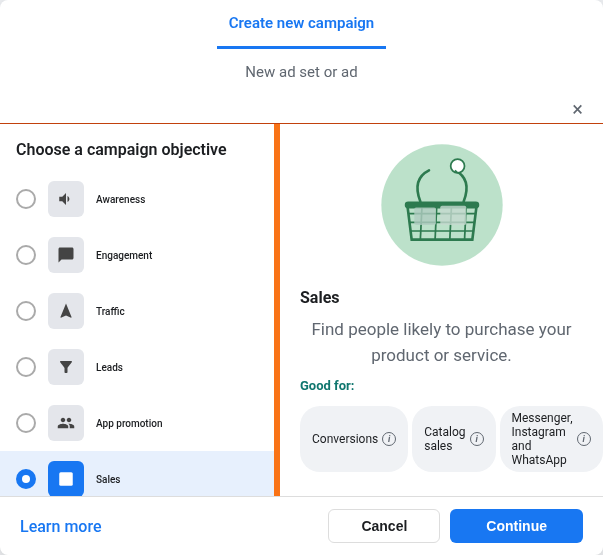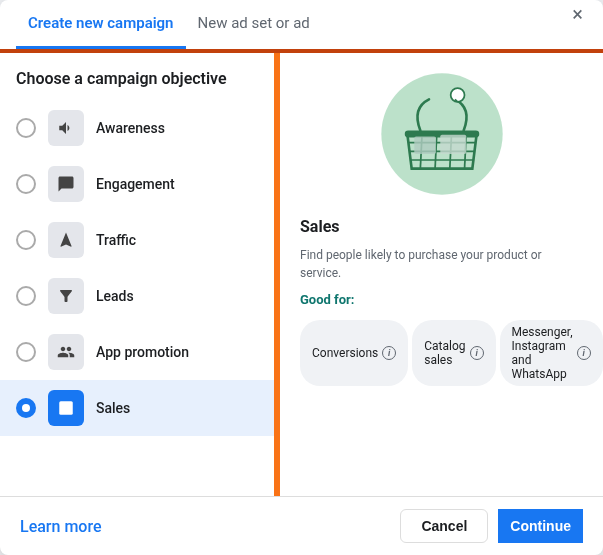--- a/index.html
+++ b/index.html
@@ -17,25 +17,26 @@
       background: #fff;
       border-radius: 8px;
       box-shadow: 0 4px 20px rgba(0,0,0,0.2);
       display: flex;
       flex-direction: column;
       overflow: hidden;
     }
     
     .modal-header {
       display: flex;
-      align-items: flex-start;
-      border-bottom: 4px solid #c2410c;
+      align-items: center;
+      border-bottom: 1px solid #c2410c;
       padding: 0 16px;
       min-height: 52px;
       flex-shrink: 0;
+      flex-direction: column;
     }
     .tab-active {
       color: #1877f2;
       font-weight: 600;
       font-size: 15px;
       padding: 14px 12px;
       border-bottom: 3px solid #1877f2;
       cursor: pointer;
     }
     .tab-inactive {
@@ -114,21 +115,21 @@
       justify-content: center;
       font-size: 17px;
       flex-shrink: 0;
       color: #444;
     }
     .objective-item.selected .icon-box {
       background: #1877f2;
       color: #fff;
     }
     .objective-label {
-      font-size: 14px;
+      font-size: 10px;
       color: #1c1e21;
       font-weight: 500;
     }
     
     .right-panel {
       flex: 1;
       overflow-y: auto;
       padding: 16px 20px;
       display: flex;
       flex-direction: column;
@@ -142,23 +143,24 @@
     .illustration svg {
       width: 160px;
       height: 130px;
     }
     .right-title {
       font-size: 16px;
       font-weight: 700;
       color: #1c1e21;
     }
     .right-desc {
-      font-size: 12px;
+      font-size: 17px;
       color: #606770;
       line-height: 1.5;
+      text-align: center;
     }
     .good-for-label {
       font-size: 13px;
       font-weight: 700;
       color: #0f766e;
     }
     .tag {
       display: inline-flex;
       align-items: center;
       gap: 4px;
@@ -203,32 +205,32 @@
       margin-left: auto;
       display: flex;
       gap: 10px;
     }
     .btn-cancel {
       background: #fff;
       border: 1px solid #ddd;
       color: #1c1e21;
       font-size: 14px;
       font-weight: 600;
-      padding: 8px 20px;
+      padding: 8px 32px;
       border-radius: 6px;
       cursor: pointer;
     }
     .btn-continue {
       background: #1877f2;
       border: none;
       color: #fff;
       font-size: 14px;
       font-weight: 600;
-      padding: 8px 12px;
-      border-radius: 0;
+      padding: 8px 36px;
+      border-radius: 6px;
       cursor: pointer;
     }
     
     .left-panel::-webkit-scrollbar,
     .right-panel::-webkit-scrollbar {
       width: 6px;
     }
     .left-panel::-webkit-scrollbar-track,
     .right-panel::-webkit-scrollbar-track {
       background: #f0f2f5;

